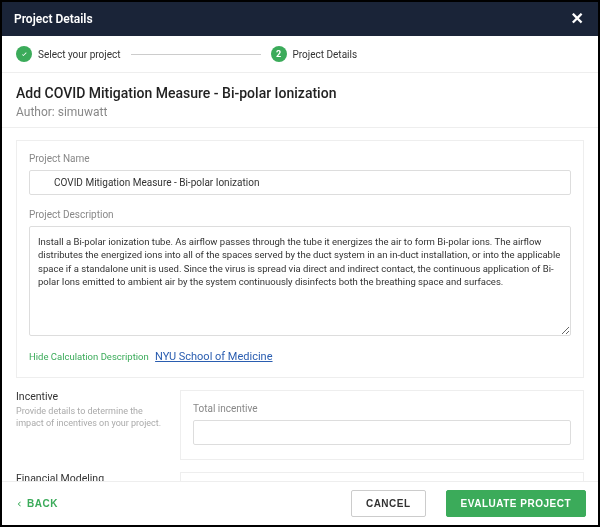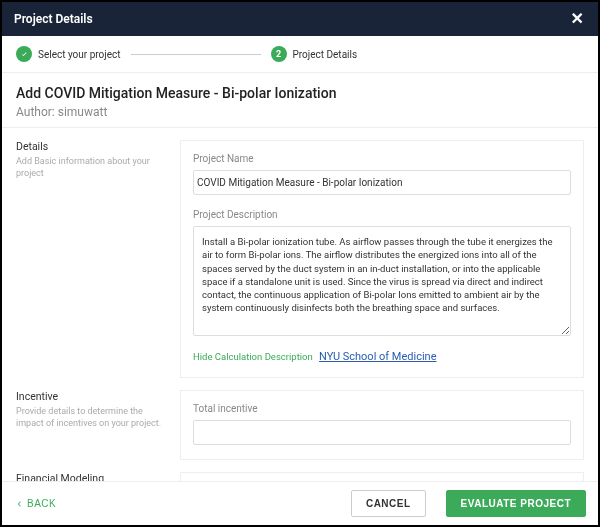--- a/index.html
+++ b/index.html
@@ -119,21 +119,21 @@
   .field-label {
     font-size: 10px;
     color: #888;
     margin-bottom: 6px;
     display: block;
   }
   .text-input {
     width: 100%;
     border: 1px solid #ddd;
     border-radius: 2px;
-    padding: 6px 3px;
+    padding: 6px 24px;
     font-size: 10px;
     color: #333;
     margin-bottom: 14px;
     font-family: inherit;
   }
   .textarea {
     width: 100%;
     border: 1px solid #ddd;
     border-radius: 2px;
     padding: 8px;
@@ -167,21 +167,21 @@
     justify-content: space-between;
     padding: 0 12px;
     background: #fff;
   }
   .back-btn {
     display: flex;
     align-items: center;
     gap: 3px;
     color: #3bab5a;
     font-size: 10px;
-    font-weight: 400;
+    font-weight: 700;
     cursor: pointer;
     background: none;
     border: none;
     letter-spacing: 0.5px;
   }
   .back-btn svg { width: 10px; height: 10px; fill: #3bab5a; }
   .footer-right { display: flex; gap: 20px; }
   .btn {
     padding: 7px 14px;
     font-size: 10px;
@@ -227,24 +227,20 @@
   </div>
 
   <div class="heading">
     <h1>Add COVID Mitigation Measure - Bi-polar Ionization</h1>
     <div class="author">Author: simuwatt</div>
   </div>
 
   <div class="body">
 
     <div class="section">
-      <div class="section-left">
-        <div class="title">Details</div>
-        <div class="hint">Add Basic information about your project</div>
-      </div>
       <div class="section-right">
         <label class="field-label">Project Name</label>
         <input class="text-input" value="COVID Mitigation Measure - Bi-polar Ionization" style="">
         <label class="field-label">Project Description</label>
         <textarea class="textarea" style="">Install a Bi-polar ionization tube. As airflow passes through the tube it energizes the air to form Bi-polar ions. The airflow distributes the energized ions into all of the spaces served by the duct system in an in-duct installation, or into the applicable space if a standalone unit is used. Since the virus is spread via direct and indirect contact, the continuous application of Bi-polar Ions emitted to ambient air by the system continuously disinfects both the breathing space and surfaces.</textarea>
         <div class="calc-row">
           <span class="calc-link">Hide Calculation Description</span>
           <a class="school-link">NYU School of Medicine</a>
         </div>
       </div>

